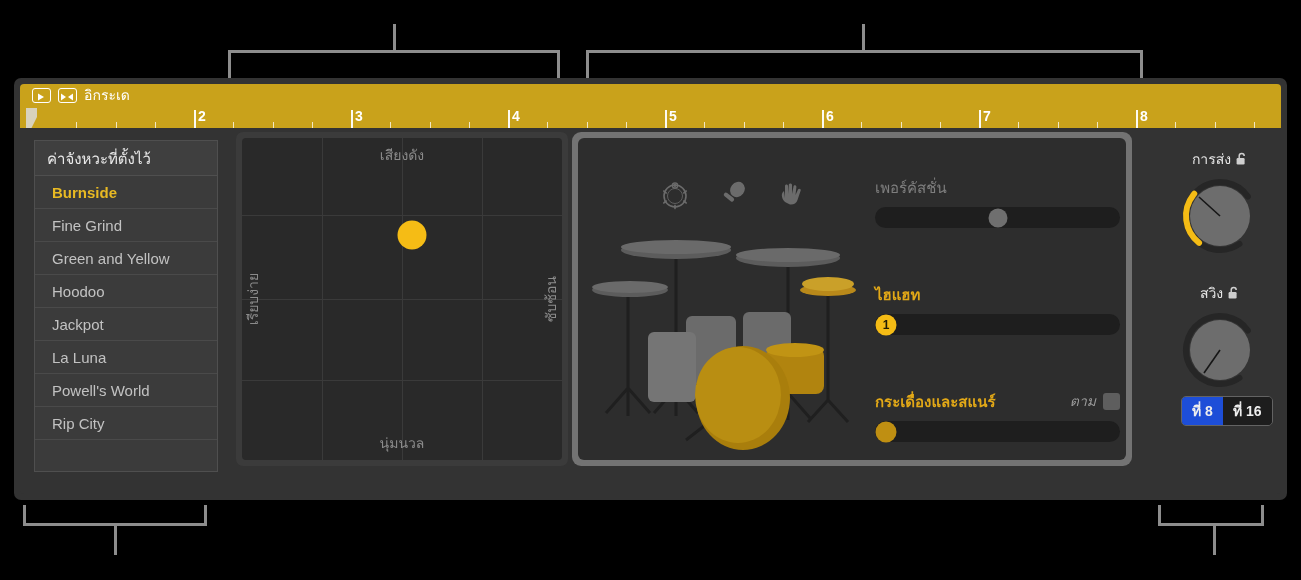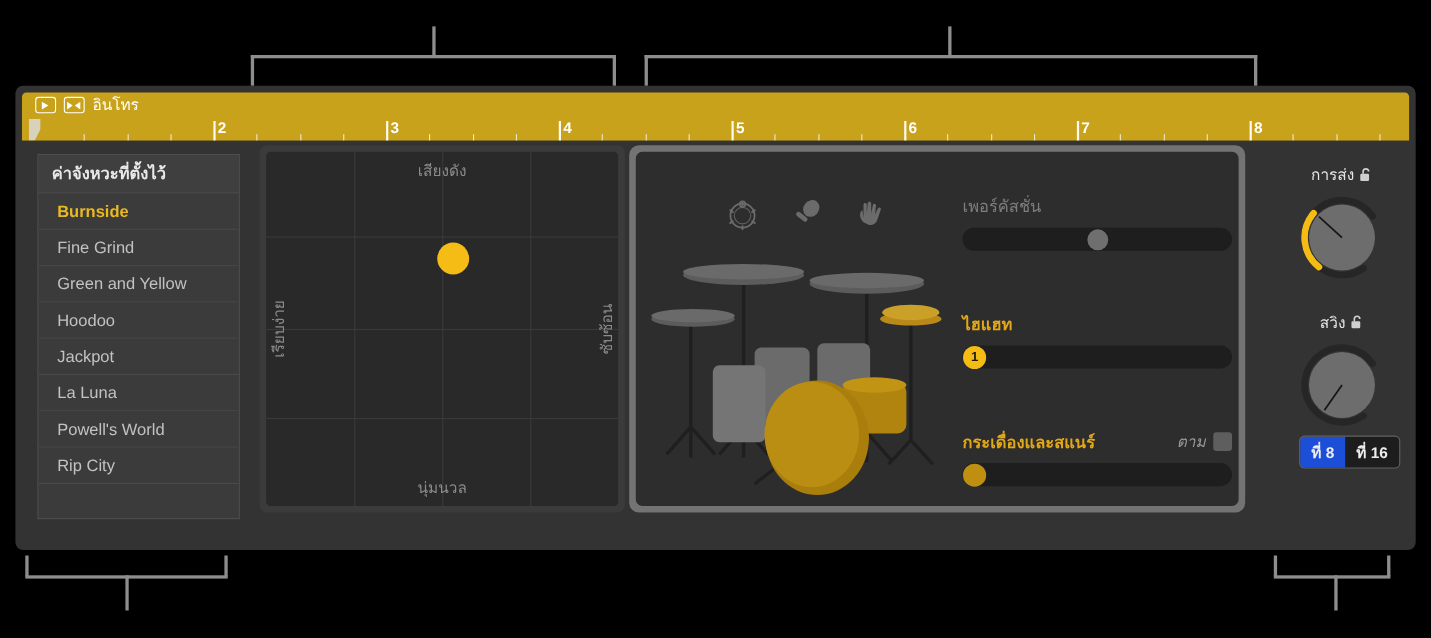--- a/index.html
+++ b/index.html
@@ -82,21 +82,20 @@
     box-sizing: border-box;
     overflow: hidden;
   }
   #preset-header {
     height: 35px; line-height: 35px;
     color: #e9e9e9; font-size: 15px;
     padding-left: 12px;
     background: #3f3f3f;
     border-bottom: 1px solid #4f4f4f;
     box-sizing: border-box;
-    font-weight: bold;
   }
   .preset-item {
     height: 33px; line-height: 33px;
     padding-left: 17px;
     font-size: 15px; color: #c2c2c2;
     border-bottom: 1px solid #4a4a4a;
     box-sizing: border-box;
     background: #3b3b3b;
     white-space: nowrap;
   }
@@ -250,21 +249,21 @@
           <svg width="16" height="12" viewBox="0 0 16 12">
               <polygon points="5,2.5 11,6 5,9.5" fill="#ffffff"></polygon>
             </svg>
         </div>
         <div class="hdr-icon" id="icon-region">
           <svg width="16" height="12" viewBox="0 0 16 12">
             <polygon points="2,2.5 7,6 2,9.5" fill="#ffffff"></polygon>
             <polygon points="14,2.5 9,6 14,9.5" fill="#ffffff"></polygon>
           </svg>
         </div>
-        <div class="hdr-title">อินโทร</div>
+        <div class="hdr-title">อิกระเด</div>
       </div>
       <div id="ruler">
           <div class="rtick minor" style="left: 56.25px;"></div>
           <div class="rtick minor" style="left: 95.5px;"></div>
           <div class="rtick minor" style="left: 134.75px;"></div>
           <div class="rtick major" style="left: 174px;"></div>
           <div class="rnum" style="left: 178px;">2</div>
           <div class="rtick minor" style="left: 213.25px;"></div>
           <div class="rtick minor" style="left: 252.5px;"></div>
           <div class="rtick minor" style="left: 291.75px;"></div>

